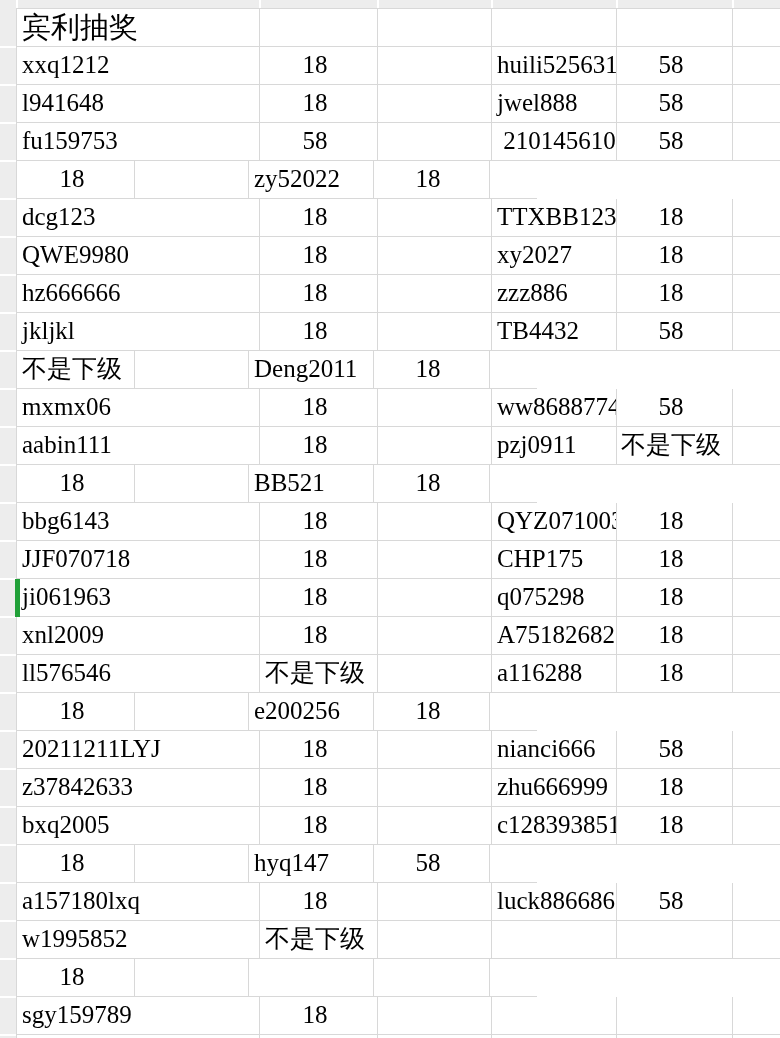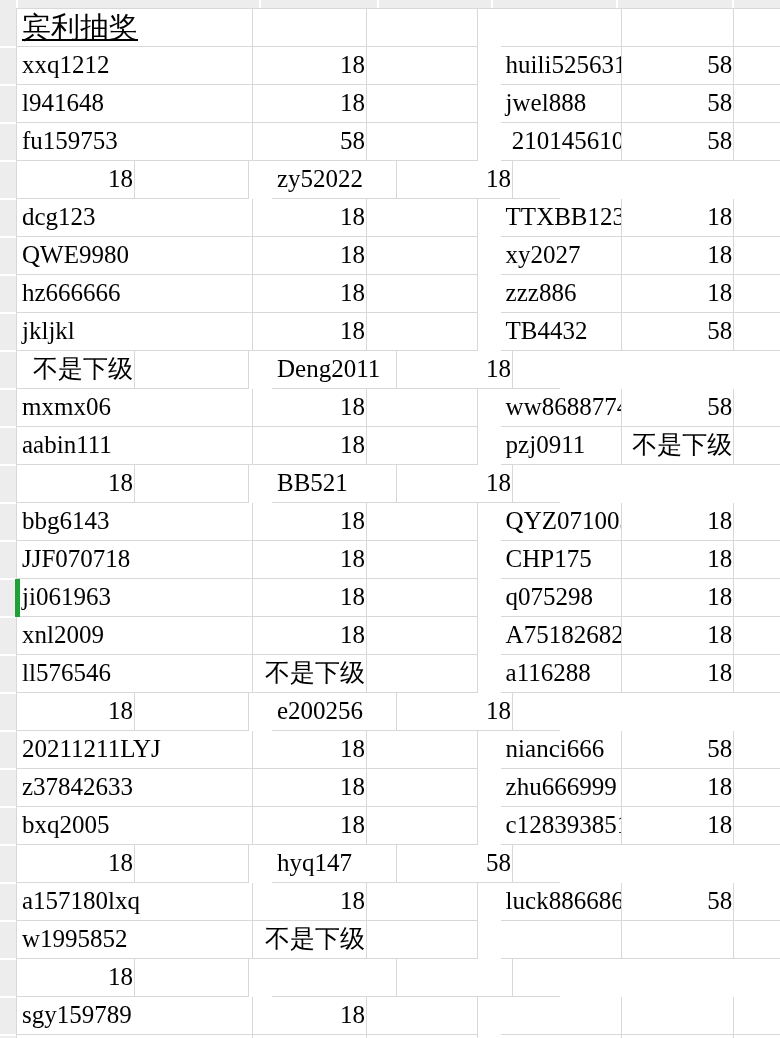--- a/index.html
+++ b/index.html
@@ -46,24 +46,24 @@
     height: 38px;
     border-right: 1px solid var(--grid);
     border-bottom: 1px solid var(--grid);
     font-size: 25px;
     line-height: 36px;
     white-space: pre;
     overflow: hidden;
   }
   .sliver .cell { height: 3px; border-bottom: none; }
   .cA { width: 243px; } .cB { width: 118px; } .cC { width: 114px; }
-  .cD { width: 125px; margin-left: 23px; } .cE { width: 116px; } .cF { width: 47px; border-right: none; }
+  .cD { width: 125px; } .cE { width: 116px; } .cF { width: 47px; border-right: none; }
   .name { padding-left: 5px; text-align: left; }
-  .val  { padding-right: 1px; text-align: right; }
-  .title-cell { font-size: 29px; line-height: 37px; text-decoration: underline; }
+  .val  { padding-right: 7px; text-align: center; }
+  .title-cell { font-size: 29px; line-height: 37px; }
   .selection-bar {
     position: absolute; left: 15px; width: 5px; height: 38px;
     background: var(--green);
   }
 </style>
 </head>
 <body>
 
 <div class="top-strip">
     <div class="gap-v" style="left: 16px;"></div>

